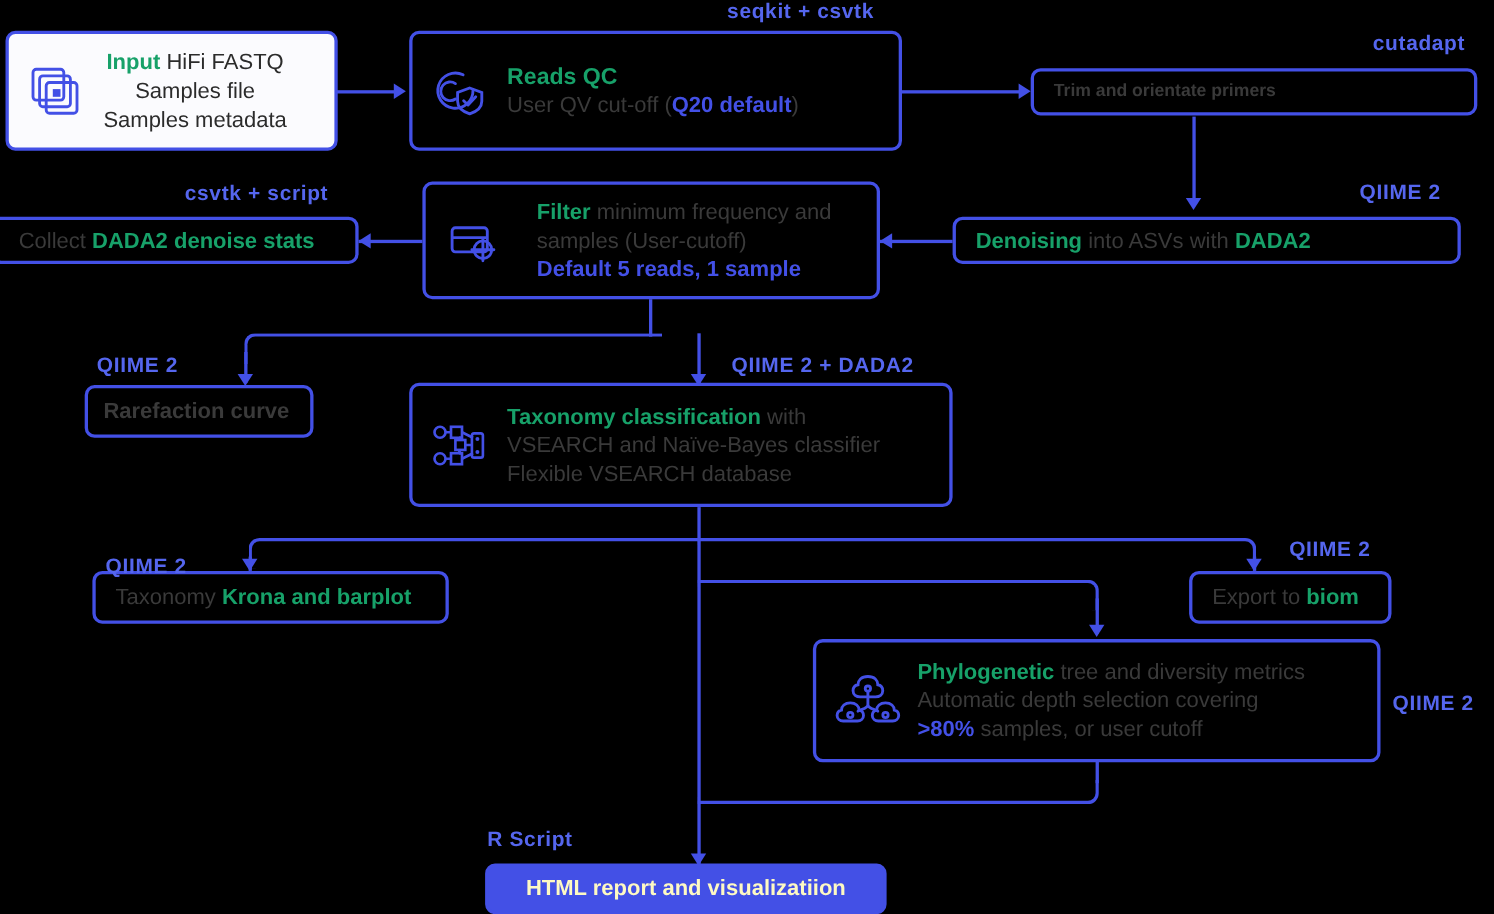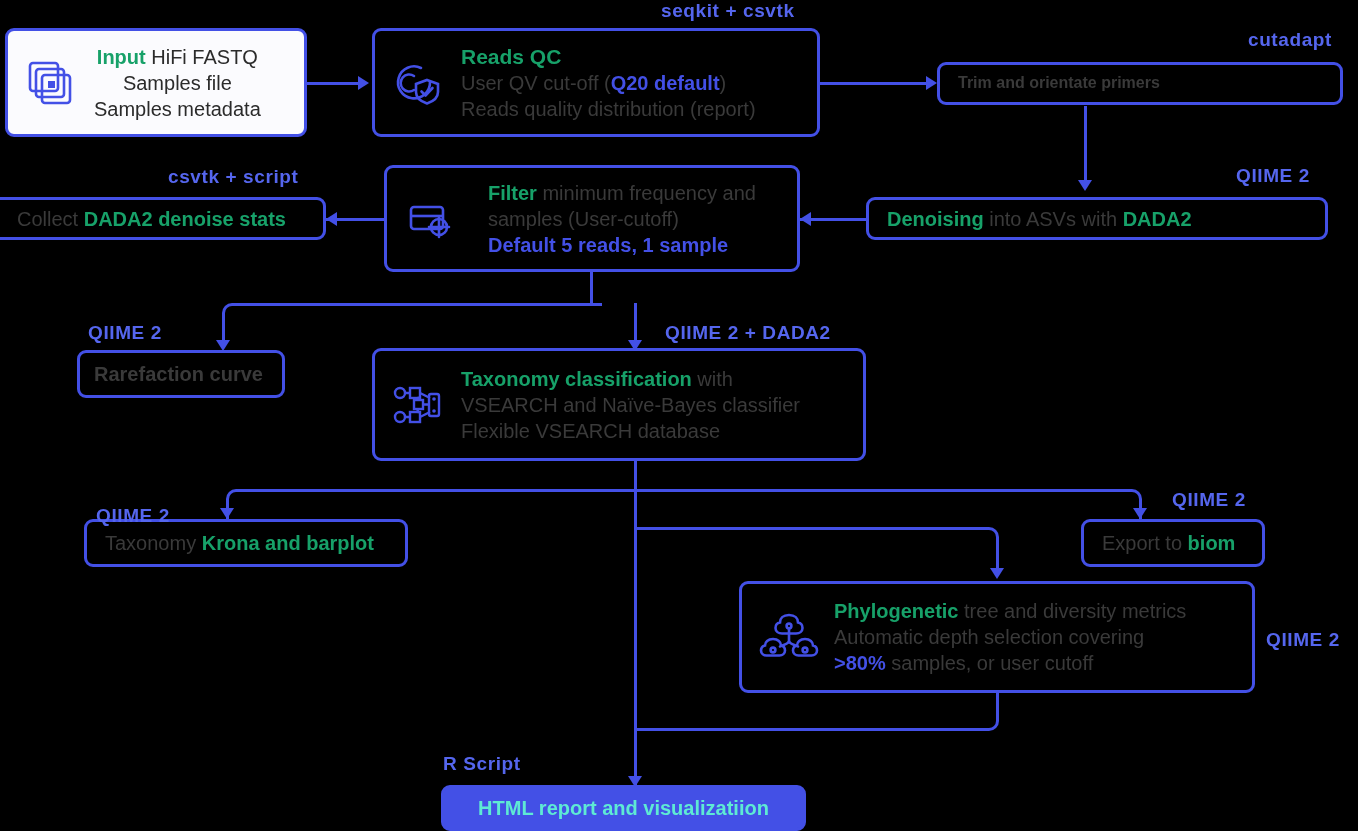--- a/index.html
+++ b/index.html
@@ -32,21 +32,21 @@
   }
   .node.white{
     background:#fbfbfe;
     border-color:#4350e6;
   }
   .node .txt{
     color:#3a3a3a;
     line-height:1.30;
   }
   .node.white .txt{ color:#2b2b2b; }
-  .node.filled .txt{ color:#5eead4; font-weight:bold; }
+  .node.filled .txt{ color:#fef9c3; font-weight:bold; }
   .g{ color:#17a169; font-weight:bold; }
   .b{ color:#4350e6; font-weight:bold; }
   .w{ color:#ffffff; }
   .tool{
     position:absolute;
     color:#5566ee;
     font-weight:bold;
     letter-spacing:0.6px;
     white-space:nowrap;
     z-index:6;
@@ -169,21 +169,20 @@
       <svg width="56" height="56" viewBox="0 0 56 56" fill="none" stroke="#4350e6" stroke-width="2.6">
         <path d="M32 13 A16 16 0 1 0 41 27" stroke-linecap="round"></path>
         <path d="M25 21 A8.5 8.5 0 1 0 25 35" stroke-linecap="round"></path>
         <path d="M38 25 L49 29 L49 37 C49 43 44 46.5 38 48.5 C32 46.5 27 43 27 37 L27 29 Z"></path>
         <path d="M32.5 36.5 L36.5 40.5 L43.5 33" stroke-linecap="round" stroke-linejoin="round"></path>
       </svg>
     </span>
     <div class="txt" style="font-size:20px;margin-left:16px;">
       <div><span class="g" style="font-size:21px;">Reads QC</span></div>
       <div><span>User QV cut-off (</span><span class="b">Q20 default</span><span>)</span></div>
-      <div>Reads quality distribution (report)</div>
     </div>
   </div>
 
   <div class="node" style="left:937px;top:62px;width:406px;height:43px;padding-left:18px;">
     <span class="g txt" style="font-size:16px;text-align:center;">Trim and orientate primers</span>
   </div>
 
   <div class="node" style="left:866px;top:197px;width:462px;height:43px;padding-left:18px;">
     <span class="txt" style="font-size:20px;">
       <span class="g">Denoising</span><span> into ASVs with </span><span class="g">DADA2</span>

